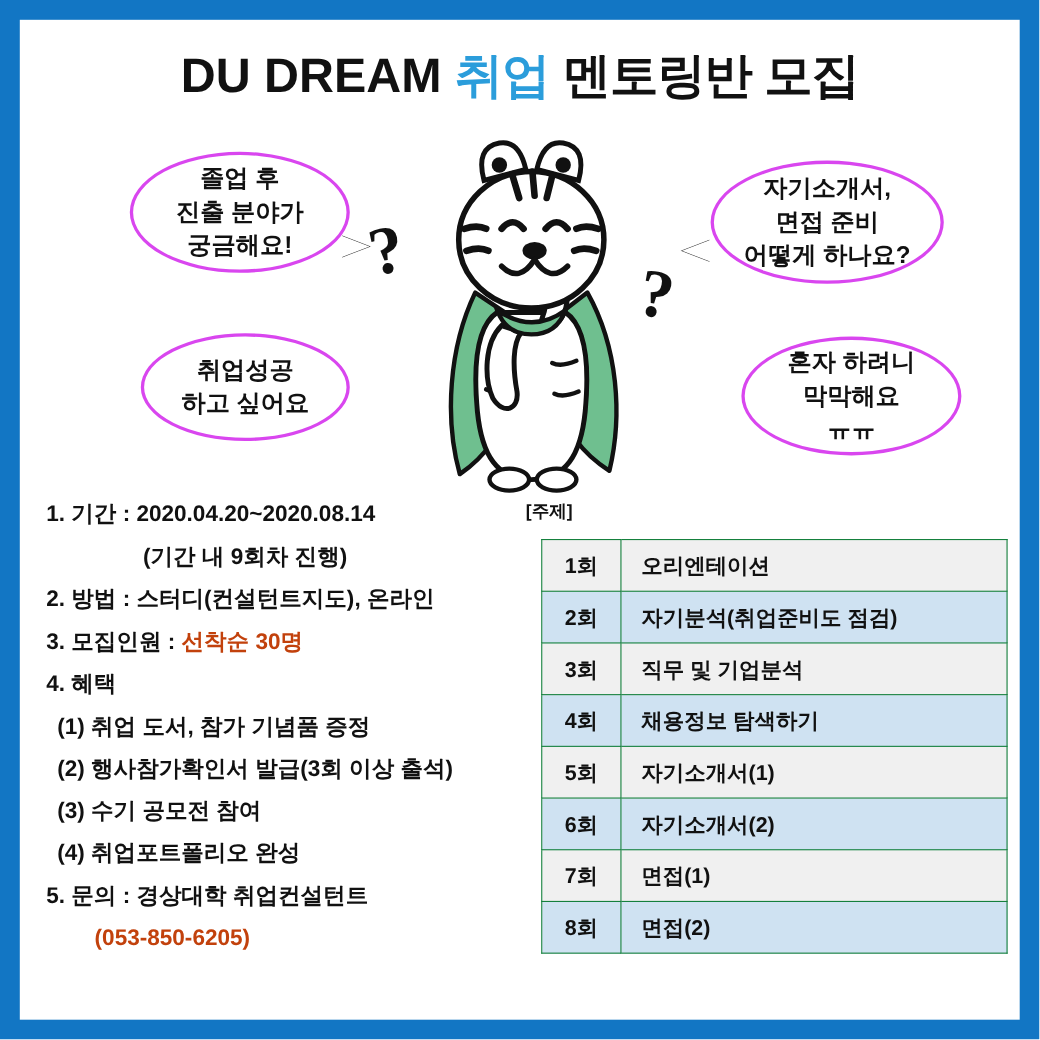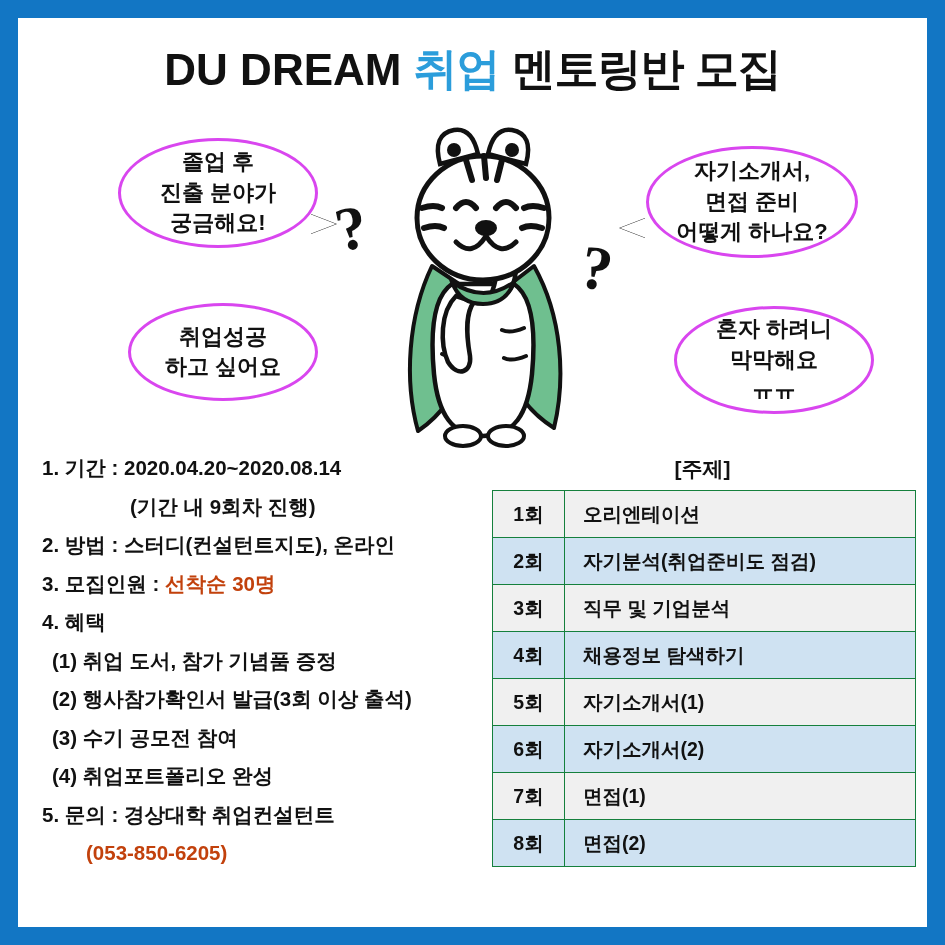--- a/index.html
+++ b/index.html
@@ -95,22 +95,21 @@
   }
   #info .indent1 { padding-left: 88px; }
   #info .indent2 { padding-left: 10px; }
   #info .indent3 { padding-left: 44px; }
   .red { color: #c2410c; }
 
   
   #topic-title {
     position: absolute;
     left: 460px; top: 437px; width: 449px;
-    text-align: center;
-    font-size: 21px; font-weight: bold; color: #111;
+    font-size: 16px; font-weight: bold; color: #111;
   }
   #topic-table {
     position: absolute;
     left: 474px; top: 472px;
     width: 424px;
     border-collapse: collapse;
   }
   #topic-table td {
     border: 1px solid #15803d;
     height: 47px;

